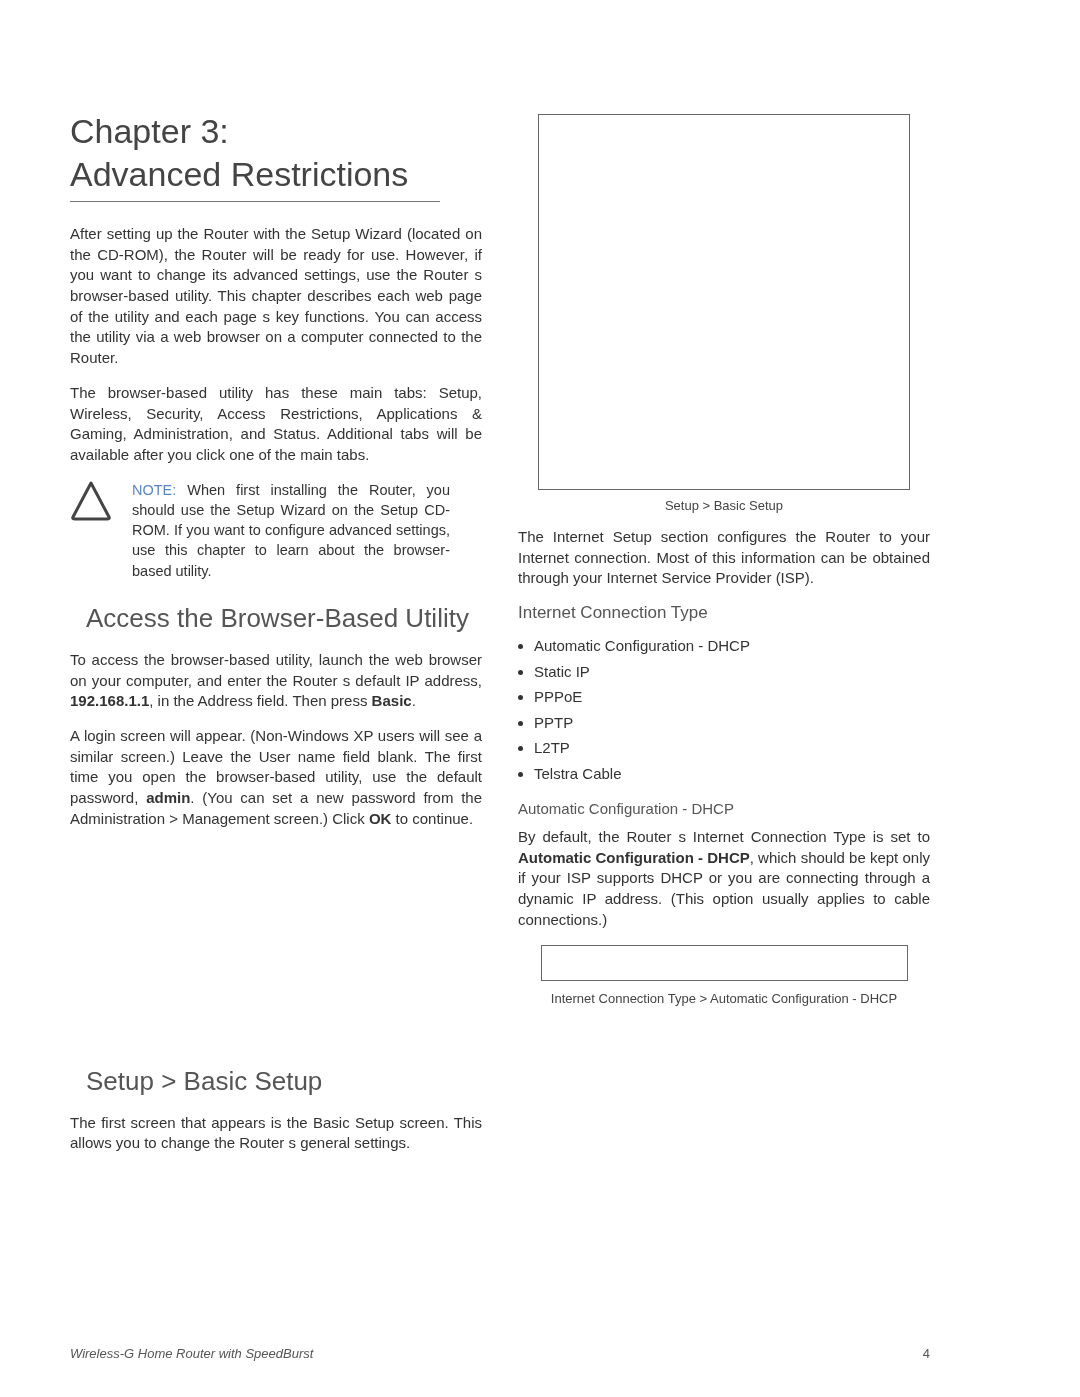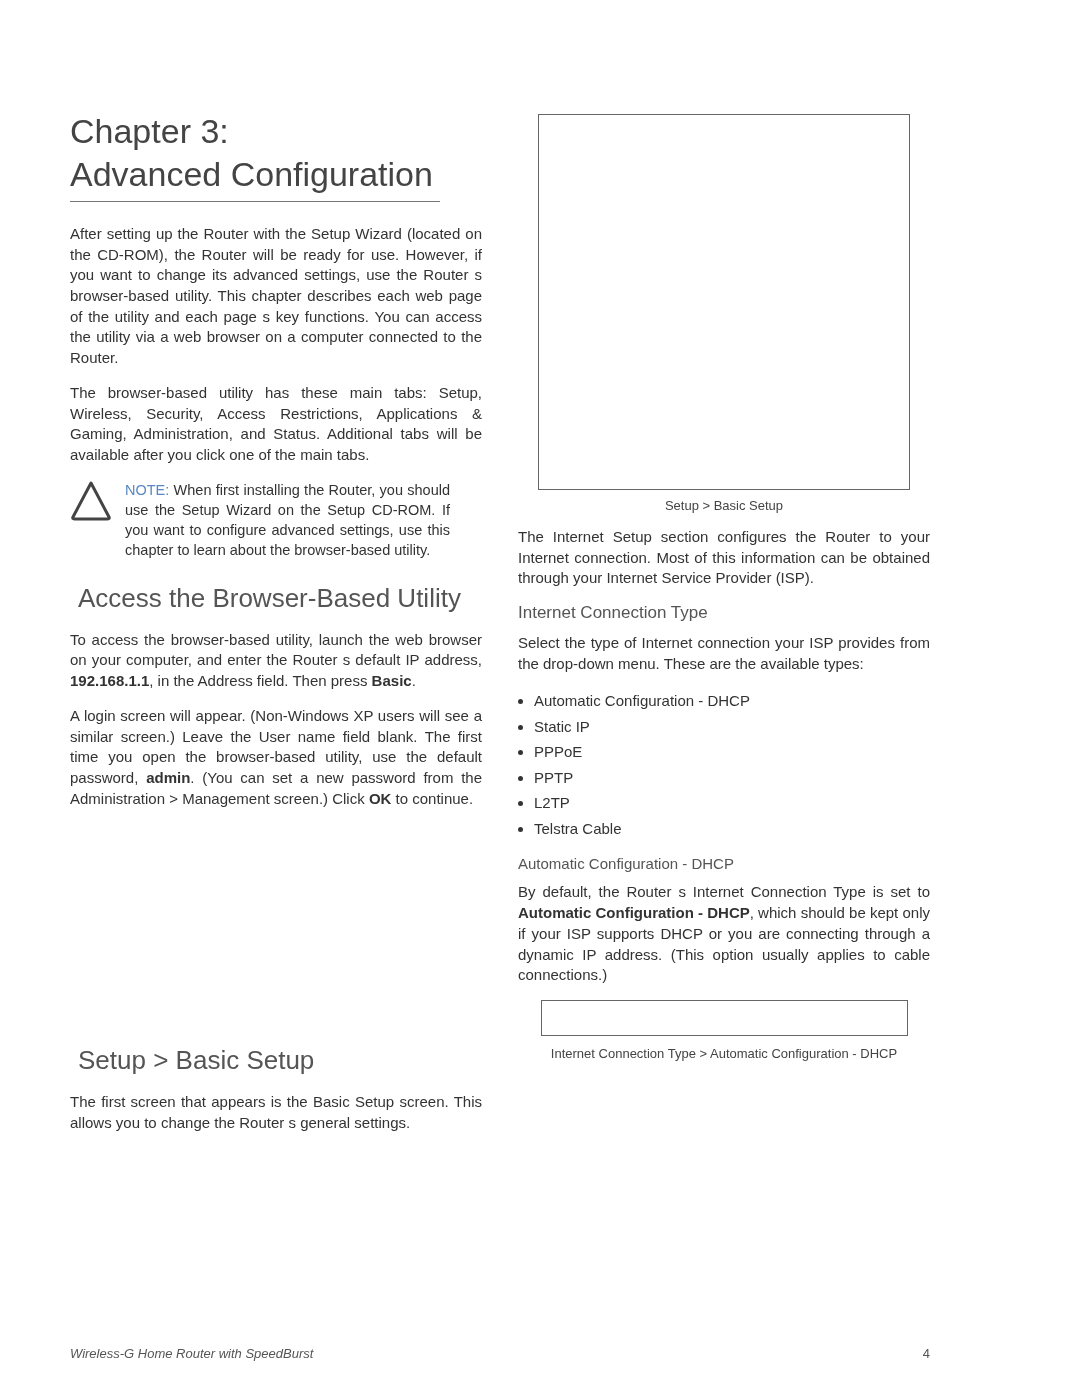--- a/index.html
+++ b/index.html
@@ -33,21 +33,21 @@
     font-size:15px;
     line-height:1.38;
     color:#333;
     text-align:justify;
     margin:0 0 14px 0;
   }
   .section-h2{
     font-size:26px;
     color:#555;
     font-weight:400;
-    margin:22px 0 16px 8px;
+    margin:22px 0 16px 16px;
   }
   .section-h3{
     font-size:22px;
     color:#555;
     font-weight:400;
     margin:20px 0 12px 0;
   }
   .section-h4{
     font-size:17px;
     color:#555;
@@ -56,21 +56,21 @@
   }
   .section-h5{
     font-size:15px;
     color:#555;
     font-weight:400;
     margin:14px 0 10px 0;
   }
   .note-box{
     display:flex;
     align-items:flex-start;
-    gap:13px;
+    gap:20px;
     max-width:380px;
     margin:6px 0 10px 0;
   }
   .note-icon{
     flex:0 0 42px;
     height:42px;
   }
   .note-icon svg{display:block;}
   .note-text{
     font-size:14.5px;
@@ -123,21 +123,21 @@
 </style>
 </head>
 <body>
 
 <div class="page">
   <div class="columns">
 
     <div class="col">
       <h1 class="chapter-title">
         <span>Chapter 3:</span><br>
-        <span>Advanced Configuration</span>
+        <span>Advanced Restrictions</span>
       </h1>
       <hr class="chapter-rule">
 
       <p class="body">After setting up the Router with the Setup Wizard (located on the CD-ROM), the Router will be ready for use. However, if you want to change its advanced settings, use the Router s browser-based utility. This chapter describes each web page of the utility and each page s key functions. You can access the utility via a web browser on a computer connected to the Router.</p>
       <p class="body">The browser-based utility has these main tabs: Setup, Wireless, Security, Access Restrictions, Applications &amp; Gaming, Administration, and Status. Additional tabs will be available after you click one of the main tabs.</p>
 
       <div class="note-box">
         <div class="note-icon">
           <svg width="42" height="42" viewBox="0 0 42 42">
             <path d="M21 3 L39 37 Q40 39 37 39 L5 39 Q2 39 3 37 Z" fill="none" stroke="#444" stroke-width="3" stroke-linejoin="round"></path>
@@ -167,21 +167,20 @@
       </p>
     </div>
 
     <div class="col">
       <div class="image-box"></div>
       <div class="caption">Setup &gt; Basic Setup</div>
 
       <p class="body">The Internet Setup section configures the Router to your Internet connection. Most of this information can be obtained through your Internet Service Provider (ISP).</p>
 
       <h4 class="section-h4">Internet Connection Type</h4>
-      <p class="body">Select the type of Internet connection your ISP provides from the drop-down menu. These are the available types:</p>
 
       <ul class="types">
         <li>Automatic Configuration - DHCP</li>
         <li>Static IP</li>
         <li>PPPoE</li>
         <li>PPTP</li>
         <li>L2TP</li>
         <li>Telstra Cable</li>
       </ul>
 

